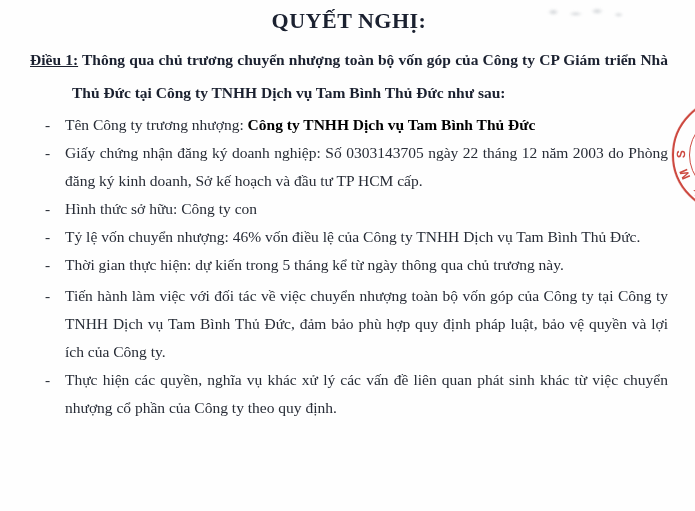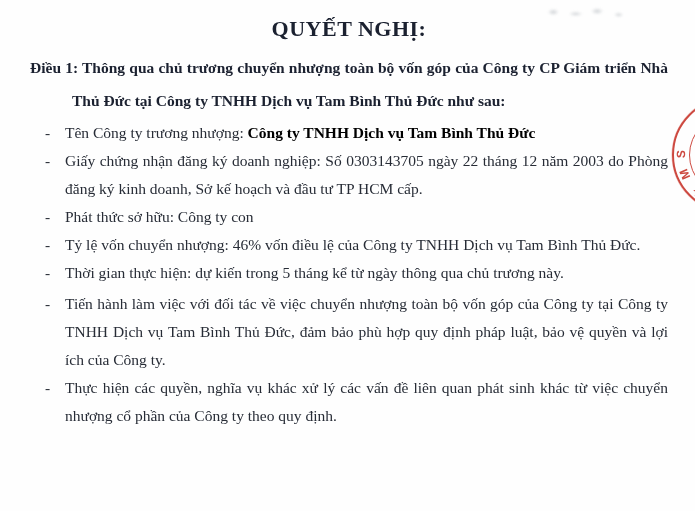--- a/index.html
+++ b/index.html
@@ -10,41 +10,41 @@
     background: #fefefe;
     overflow: hidden;
     font-family: "Liberation Serif", "DejaVu Serif", serif;
     color: #242a33;
     box-sizing: border-box;
     padding: 6px 27px 0 30px;
   }
 
   
   .title {
-    margin: 8px 0 7px 0;
+    margin: 0 0 7px 0;
     text-align: center;
     font-size: 22px;
     line-height: 30px;
     font-weight: 700;
     letter-spacing: 0.5px;
     color: #1b2130;
   }
 
   
   .article-head {
     margin: 0 0 2px 0;
     padding-left: 42px;
     text-indent: -42px;
     font-size: 15.5px;
     line-height: 33px;
     font-weight: 700;
     color: #1b2130;
     text-align: justify;
   }
-  .article-label { }
+  .article-label { text-decoration: underline; }
 
   
   .bullets {
     list-style: none;
     margin: 0 0 3px 0;
     padding: 0;
     font-size: 15.5px;
     line-height: 28px;
   }
   .bullets li {
@@ -139,21 +139,21 @@
           <li>
             <span class="bullet-marker">-</span>
             <div class="bullet-text"><span>Tên Công ty trương nhượng: </span><span class="b">Công ty TNHH Dịch vụ Tam Bình Thủ Đức</span></div>
           </li>
           <li>
             <span class="bullet-marker">-</span>
             <div class="bullet-text"><span>Giấy chứng nhận đăng ký doanh nghiệp: Số 0303143705 ngày 22 tháng 12 năm 2003 do Phòng đăng ký kinh doanh, Sở kế hoạch và đầu tư TP HCM cấp.</span></div>
           </li>
           <li>
             <span class="bullet-marker">-</span>
-            <div class="bullet-text"><span>Phát thức sở hữu: Công ty con</span></div>
+            <div class="bullet-text"><span>Hình thức sở hữu: Công ty con</span></div>
           </li>
           <li>
             <span class="bullet-marker">-</span>
             <div class="bullet-text"><span>Tỷ lệ vốn chuyển nhượng: 46% vốn điều lệ của Công ty TNHH Dịch vụ Tam Bình Thủ Đức.</span></div>
           </li>
           <li>
             <span class="bullet-marker">-</span>
             <div class="bullet-text"><span>Thời gian thực hiện: dự kiến trong 5 tháng kể từ ngày thông qua chủ trương này.</span></div>
           </li>
         </ul>

